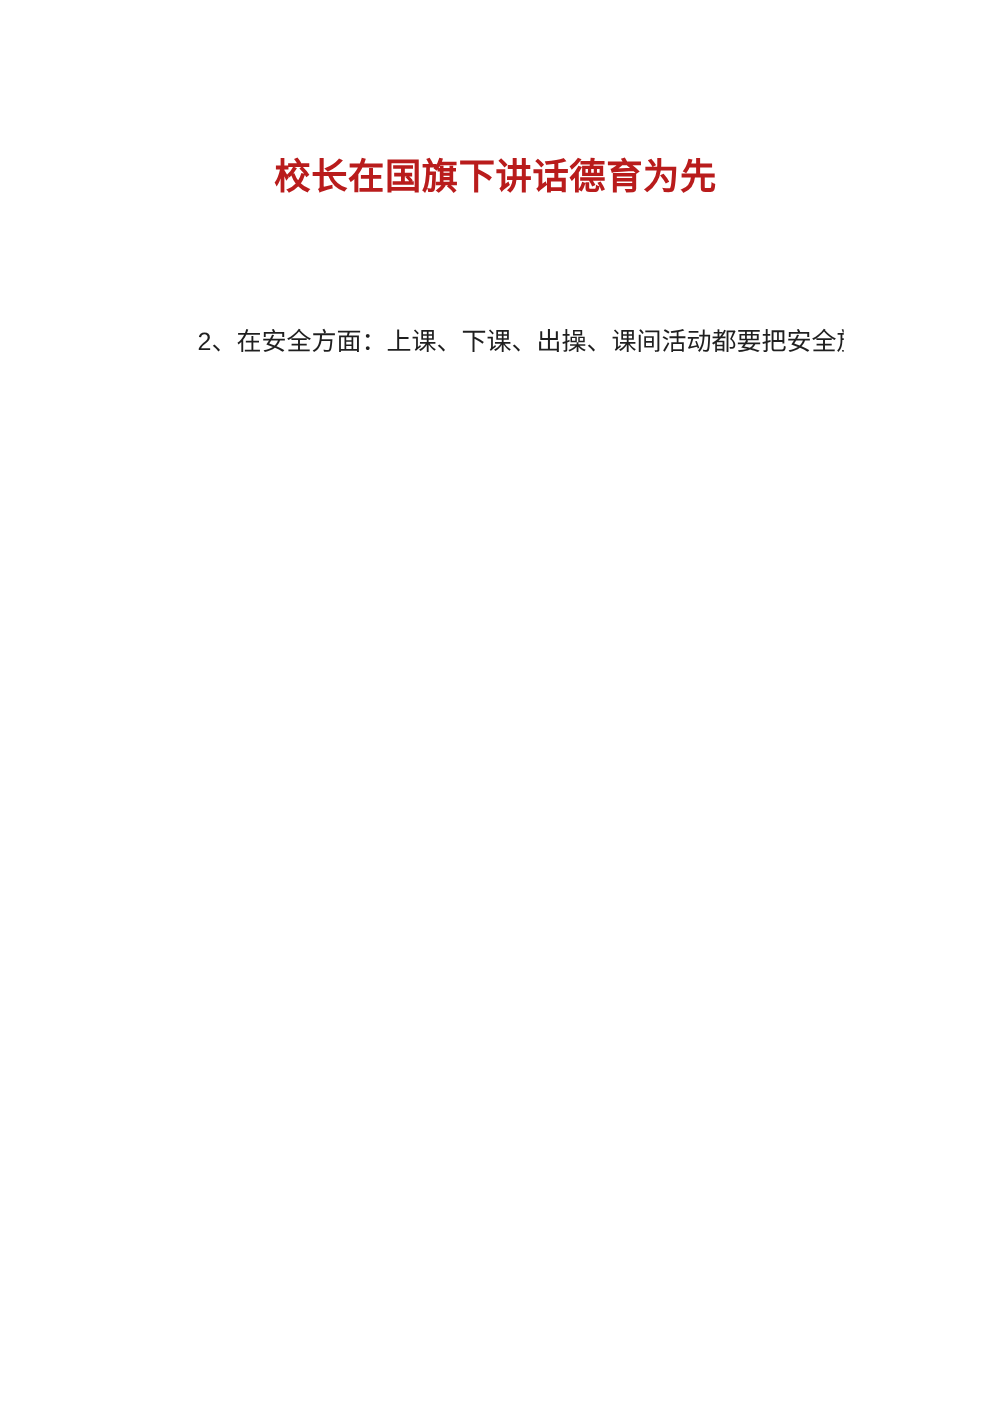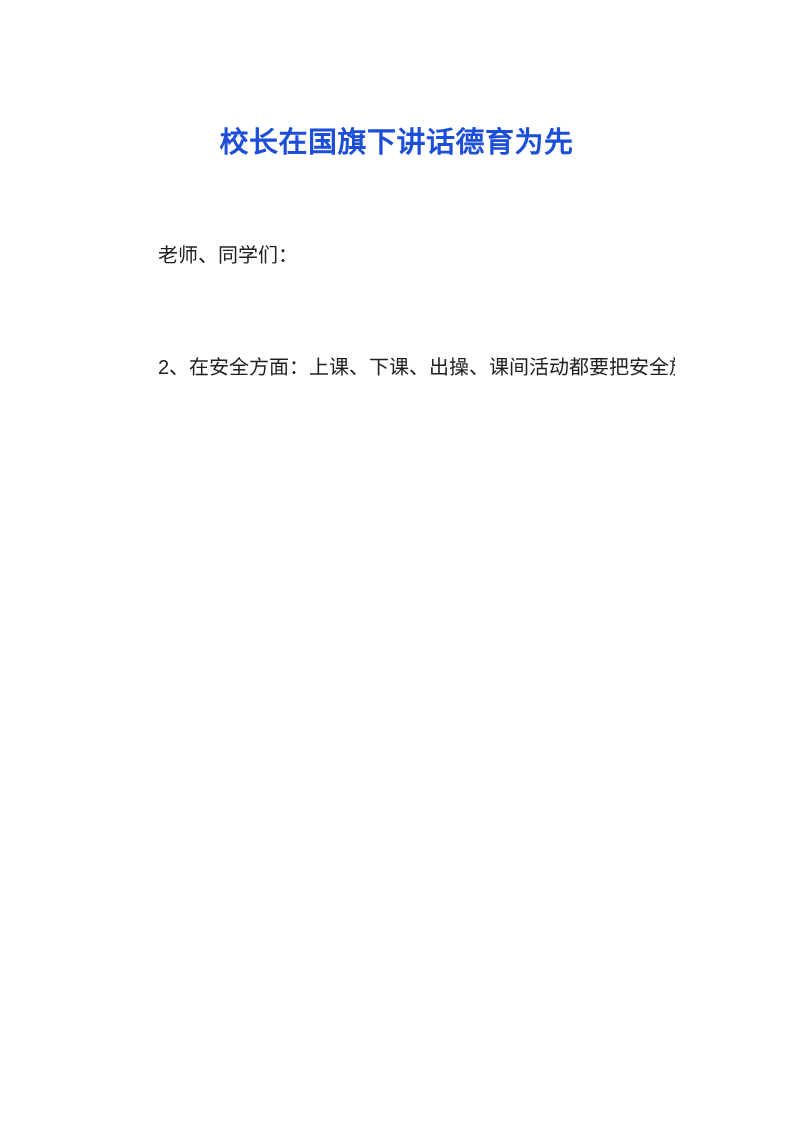--- a/index.html
+++ b/index.html
@@ -13,26 +13,26 @@
     height: 1122px;
     margin: 0 auto;
     background: #ffffff;
     box-sizing: border-box;
     padding: 120px 118px 0 118px;
     overflow: hidden;
     font-family: "Liberation Sans", "DejaVu Sans", sans-serif;
     color: #1f1f1f;
   }
   .doc-title {
-    margin: 0 0 61px 0;
+    margin: 0 0 80px 0;
     font-size: 29px;
     line-height: 44px;
     font-weight: 700;
     text-align: center;
-    color: #1d4ed8;
+    color: #b91c1c;
     letter-spacing: 0.5px;
   }
   .para {
     margin: 0 0 52px 0;
     font-size: 20px;
     line-height: 60px;
     text-indent: 2em;
     text-align: justify;
     text-justify: inter-ideograph;
     letter-spacing: 0;
@@ -42,18 +42,17 @@
     overflow: hidden;
     text-align: left;
   }
 </style>
 </head>
 <body>
 
 <div class="page">
   <h1 class="doc-title">校长在国旗下讲话德育为先</h1>
 
-  <p class="para">老师、同学们：</p>
 
 
 
   <p class="para truncate-line">2、在安全方面：上课、下课、出操、课间活动都要把安全放</p>
 </div>
 
 </body></html>

